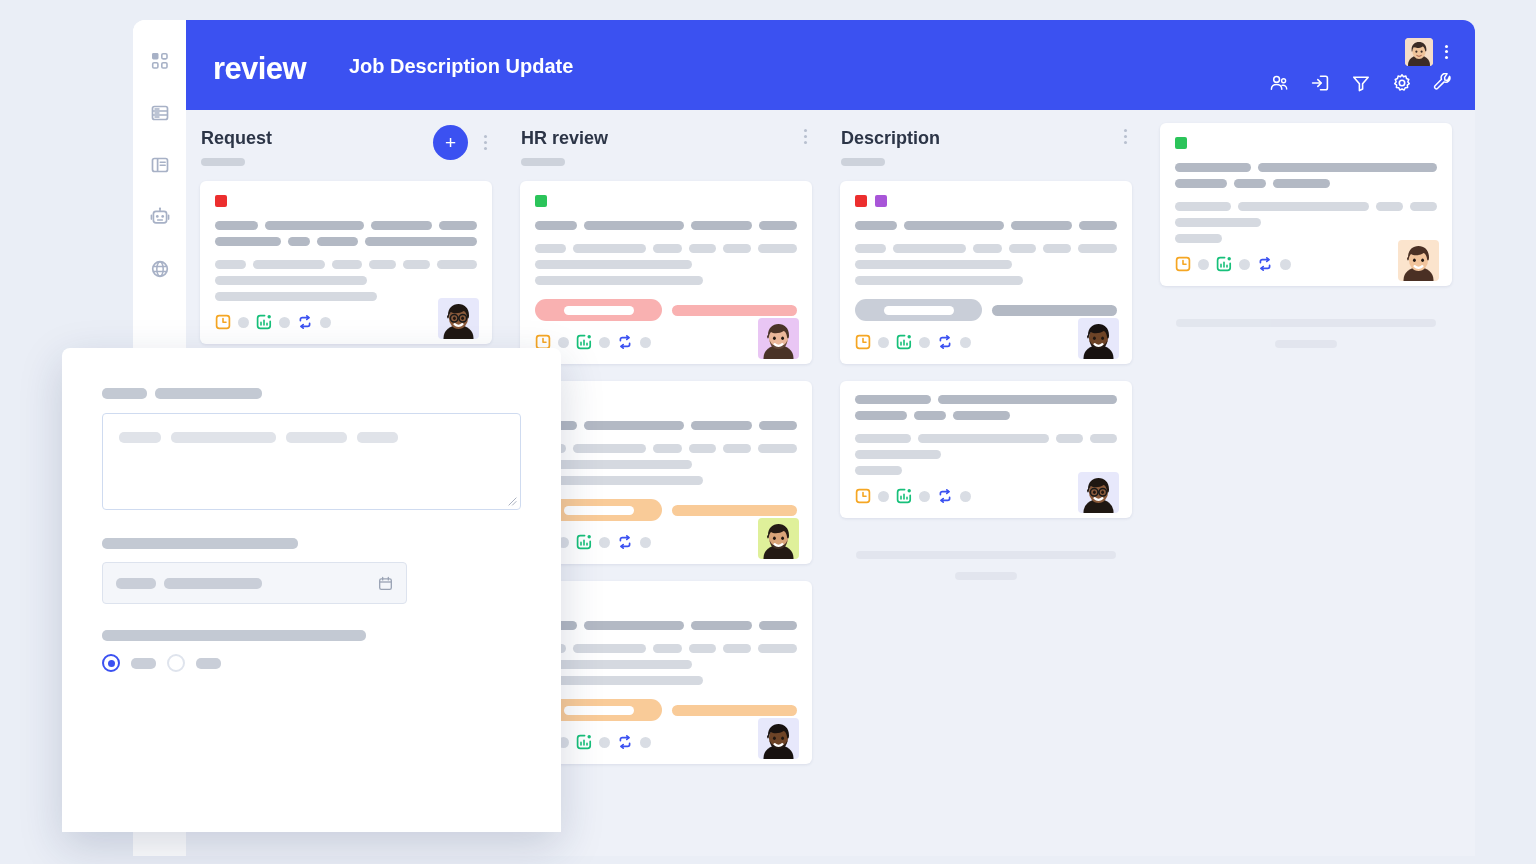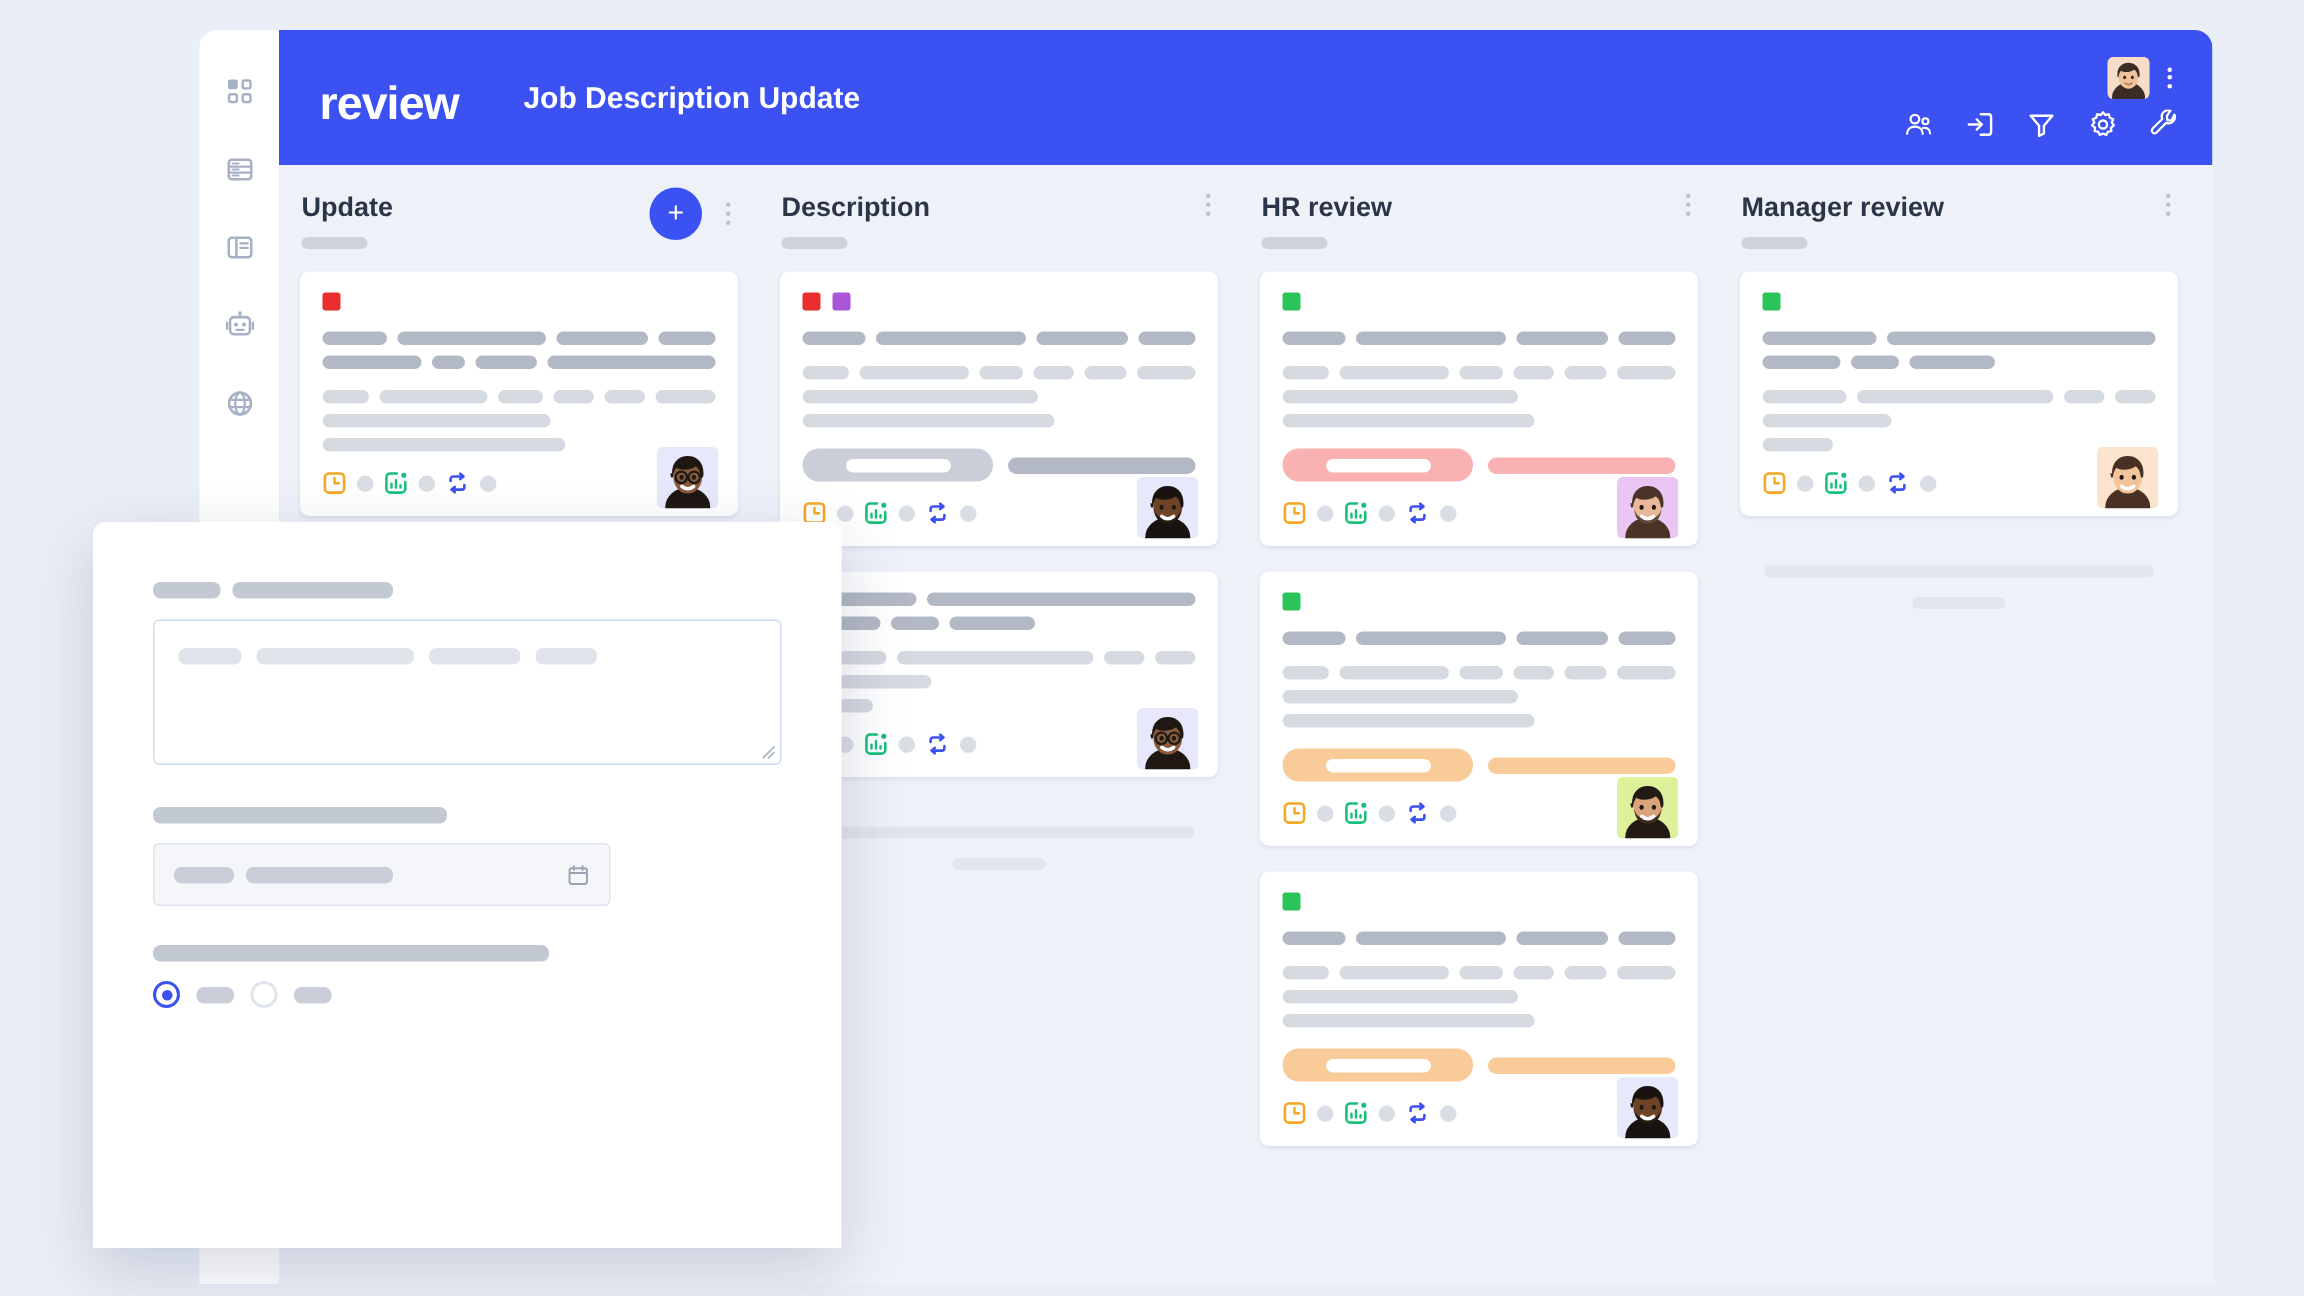--- a/index.html
+++ b/index.html
@@ -427,21 +427,21 @@
             </svg>
           </div>
         </div>
       </div>
     </header>
 
     <div id="board">
         <div class="column">
           <div class="col-head">
             <div class="col-head-text">
-              <div class="col-title">Update</div>
+              <div class="col-title">Request</div>
               <div class="col-sub"></div>
             </div>
             <div class="col-head-right">
               <button class="add-btn">+</button>
               <div class="col-kebab">
                 <span></span>
                 <span></span>
                 <span></span>
               </div>
             </div>
@@ -516,20 +516,244 @@
                     <path d="M20 20.2h1" stroke="#1a1a1a" stroke-width="1.5"></path>
                   </svg>
                 </span>
               </div>
             </div>
           </div>
         </div>
         <div class="column">
           <div class="col-head">
             <div class="col-head-text">
+              <div class="col-title">HR review</div>
+              <div class="col-sub"></div>
+            </div>
+            <div class="col-head-right">
+              <div class="col-kebab">
+                <span></span>
+                <span></span>
+                <span></span>
+              </div>
+            </div>
+          </div>
+          <div class="col-body">
+            <div class="card">
+              <div class="chip-row">
+                <span class="chip" style="background: rgb(43, 196, 90);"></span>
+              </div>
+              <div class="sk-row">
+                <span class="sk dark" style="width: 30%;"></span>
+                <span class="sk dark" style="width: 71%;"></span>
+                <span class="sk dark" style="width: 43%;"></span>
+                <span class="sk dark" style="width: 27%;"></span>
+              </div>
+              <div class="sk-row sk-gap">
+                <span class="sk light" style="width: 25%;"></span>
+                <span class="sk light" style="width: 59%;"></span>
+                <span class="sk light" style="width: 24%;"></span>
+                <span class="sk light" style="width: 22%;"></span>
+                <span class="sk light" style="width: 22%;"></span>
+                <span class="sk light" style="width: 32%;"></span>
+              </div>
+              <div class="sk-row">
+                <span class="sk light" style="width: 60%;"></span>
+              </div>
+              <div class="sk-row">
+                <span class="sk light" style="width: 64%;"></span>
+              </div>
+              <div class="due-row">
+                <div class="due-pill" style="background: rgb(249, 177, 177); width: 57%;">
+                  <span class="inner" style="width: 62%;"></span>
+                </div>
+                <span class="due-bar" style="background: rgb(249, 177, 177); width: 57%;"></span>
+              </div>
+              <div class="card-foot">
+                <span class="foot-ic" style="color: rgb(245, 166, 35);">
+                  <svg width="16" height="16" viewBox="0 0 16 16" fill="none">
+                    <rect x="1.6" y="1.6" width="12.8" height="12.8" rx="2.6" stroke="#f5a623" stroke-width="1.7"></rect>
+                    <path d="M8 4.6V8.2h3" stroke="#f5a623" stroke-width="1.6" stroke-linecap="round" stroke-linejoin="round"></path>
+                  </svg>
+                </span>
+                <span class="foot-dot"></span>
+                <span class="foot-ic" style="color: rgb(23, 192, 122);">
+                  <svg width="16" height="16" viewBox="0 0 16 16" fill="none">
+                    <path d="M14.2 7.4v4.4c0 1.4-1.1 2.6-2.6 2.6H4.2c-1.4 0-2.6-1.2-2.6-2.6V4.2c0-1.5 1.2-2.6 2.6-2.6h4.4" stroke="#17c07a" stroke-width="1.7" stroke-linecap="round"></path>
+                    <path d="M5 11V8.4M8 11V6.2M11 11v-1.6" stroke="#17c07a" stroke-width="1.6" stroke-linecap="round"></path>
+                    <circle cx="13.2" cy="2.8" r="1.7" fill="#17c07a"></circle>
+                  </svg>
+                </span>
+                <span class="foot-dot"></span>
+                <span class="foot-ic" style="color: rgb(59, 81, 241);">
+                  <svg width="16" height="16" viewBox="0 0 16 16" fill="none">
+                    <path d="M3.4 6.6V5.4c0-1 .8-1.8 1.8-1.8h6.4" stroke="#3b51f1" stroke-width="1.7" stroke-linecap="round"></path>
+                    <path d="M9.8 1.8 12 3.6 9.8 5.4" stroke="#3b51f1" stroke-width="1.7" stroke-linecap="round" stroke-linejoin="round"></path>
+                    <path d="M12.6 9.4v1.2c0 1-.8 1.8-1.8 1.8H4.4" stroke="#3b51f1" stroke-width="1.7" stroke-linecap="round"></path>
+                    <path d="M6.2 10.6 4 12.4l2.2 1.8" stroke="#3b51f1" stroke-width="1.7" stroke-linecap="round" stroke-linejoin="round"></path>
+                  </svg>
+                </span>
+                <span class="foot-dot"></span>
+                <span class="card-avatar">
+                  <svg width="41" height="41" viewBox="0 0 41 41">
+                    <rect width="41" height="41" fill="#e9c6f4"></rect>
+                    <ellipse cx="20.5" cy="40" rx="15" ry="13" fill="#4a3327"></ellipse>
+                    <ellipse cx="20.5" cy="20" rx="9.6" ry="11" fill="#eab79a"></ellipse>
+                    <path d="M10 17.5C10 10 14.6 6 20.5 6S31 10 31 17.5c0 3-1 3.8-1.8 2.3-.6-4.6-2.2-6.4-3.6-6.8-3.5 2.6-10.3 2.9-12.6.9-1.3 1.5-2 3.5-2.3 5.9-.7 1.5-1.7.7-1.7-2.3z" fill="#4a3327"></path>
+                    <path d="M11.4 21c.6 7.2 4.5 11 9.1 11s8.5-3.8 9.1-11c-1 5-4.6 7-9.1 7s-8.1-2-9.1-7z" fill="#4a3327" opacity=".85"></path>
+                    <ellipse cx="16.4" cy="20.2" rx="1.4" ry="1.7" fill="#201712"></ellipse>
+                    <ellipse cx="24.6" cy="20.2" rx="1.4" ry="1.7" fill="#201712"></ellipse>
+                    <path d="M16.6 26.2c2.3 2.1 5.5 2.1 7.8 0" stroke="#fff" stroke-width="2.4" fill="none" stroke-linecap="round"></path>
+                  </svg>
+                </span>
+              </div>
+            </div>
+            <div class="card">
+              <div class="chip-row">
+                <span class="chip" style="background: rgb(43, 196, 90);"></span>
+              </div>
+              <div class="sk-row">
+                <span class="sk dark" style="width: 30%;"></span>
+                <span class="sk dark" style="width: 71%;"></span>
+                <span class="sk dark" style="width: 43%;"></span>
+                <span class="sk dark" style="width: 27%;"></span>
+              </div>
+              <div class="sk-row sk-gap">
+                <span class="sk light" style="width: 25%;"></span>
+                <span class="sk light" style="width: 59%;"></span>
+                <span class="sk light" style="width: 24%;"></span>
+                <span class="sk light" style="width: 22%;"></span>
+                <span class="sk light" style="width: 22%;"></span>
+                <span class="sk light" style="width: 32%;"></span>
+              </div>
+              <div class="sk-row">
+                <span class="sk light" style="width: 60%;"></span>
+              </div>
+              <div class="sk-row">
+                <span class="sk light" style="width: 64%;"></span>
+              </div>
+              <div class="due-row">
+                <div class="due-pill" style="background: rgb(249, 203, 152); width: 57%;">
+                  <span class="inner" style="width: 62%;"></span>
+                </div>
+                <span class="due-bar" style="background: rgb(249, 203, 152); width: 57%;"></span>
+              </div>
+              <div class="card-foot">
+                <span class="foot-ic" style="color: rgb(245, 166, 35);">
+                  <svg width="16" height="16" viewBox="0 0 16 16" fill="none">
+                    <rect x="1.6" y="1.6" width="12.8" height="12.8" rx="2.6" stroke="#f5a623" stroke-width="1.7"></rect>
+                    <path d="M8 4.6V8.2h3" stroke="#f5a623" stroke-width="1.6" stroke-linecap="round" stroke-linejoin="round"></path>
+                  </svg>
+                </span>
+                <span class="foot-dot"></span>
+                <span class="foot-ic" style="color: rgb(23, 192, 122);">
+                  <svg width="16" height="16" viewBox="0 0 16 16" fill="none">
+                    <path d="M14.2 7.4v4.4c0 1.4-1.1 2.6-2.6 2.6H4.2c-1.4 0-2.6-1.2-2.6-2.6V4.2c0-1.5 1.2-2.6 2.6-2.6h4.4" stroke="#17c07a" stroke-width="1.7" stroke-linecap="round"></path>
+                    <path d="M5 11V8.4M8 11V6.2M11 11v-1.6" stroke="#17c07a" stroke-width="1.6" stroke-linecap="round"></path>
+                    <circle cx="13.2" cy="2.8" r="1.7" fill="#17c07a"></circle>
+                  </svg>
+                </span>
+                <span class="foot-dot"></span>
+                <span class="foot-ic" style="color: rgb(59, 81, 241);">
+                  <svg width="16" height="16" viewBox="0 0 16 16" fill="none">
+                    <path d="M3.4 6.6V5.4c0-1 .8-1.8 1.8-1.8h6.4" stroke="#3b51f1" stroke-width="1.7" stroke-linecap="round"></path>
+                    <path d="M9.8 1.8 12 3.6 9.8 5.4" stroke="#3b51f1" stroke-width="1.7" stroke-linecap="round" stroke-linejoin="round"></path>
+                    <path d="M12.6 9.4v1.2c0 1-.8 1.8-1.8 1.8H4.4" stroke="#3b51f1" stroke-width="1.7" stroke-linecap="round"></path>
+                    <path d="M6.2 10.6 4 12.4l2.2 1.8" stroke="#3b51f1" stroke-width="1.7" stroke-linecap="round" stroke-linejoin="round"></path>
+                  </svg>
+                </span>
+                <span class="foot-dot"></span>
+                <span class="card-avatar">
+                  <svg width="41" height="41" viewBox="0 0 41 41">
+                    <rect width="41" height="41" fill="#dff09a"></rect>
+                    <ellipse cx="20.5" cy="40" rx="15" ry="13" fill="#241a14"></ellipse>
+                    <ellipse cx="20.5" cy="20" rx="9.6" ry="11" fill="#d9a479"></ellipse>
+                    <path d="M10 17.5C10 10 14.6 6 20.5 6S31 10 31 17.5c0 3-1 3.8-1.8 2.3-.6-4.6-2.2-6.4-3.6-6.8-3.5 2.6-10.3 2.9-12.6.9-1.3 1.5-2 3.5-2.3 5.9-.7 1.5-1.7.7-1.7-2.3z" fill="#241a14"></path>
+                    <path d="M11.4 21c.6 7.2 4.5 11 9.1 11s8.5-3.8 9.1-11c-1 5-4.6 7-9.1 7s-8.1-2-9.1-7z" fill="#241a14" opacity=".85"></path>
+                    <ellipse cx="16.4" cy="20.2" rx="1.4" ry="1.7" fill="#201712"></ellipse>
+                    <ellipse cx="24.6" cy="20.2" rx="1.4" ry="1.7" fill="#201712"></ellipse>
+                    <path d="M16.6 26.2c2.3 2.1 5.5 2.1 7.8 0" stroke="#fff" stroke-width="2.4" fill="none" stroke-linecap="round"></path>
+                  </svg>
+                </span>
+              </div>
+            </div>
+            <div class="card">
+              <div class="chip-row">
+                <span class="chip" style="background: rgb(43, 196, 90);"></span>
+              </div>
+              <div class="sk-row">
+                <span class="sk dark" style="width: 30%;"></span>
+                <span class="sk dark" style="width: 71%;"></span>
+                <span class="sk dark" style="width: 43%;"></span>
+                <span class="sk dark" style="width: 27%;"></span>
+              </div>
+              <div class="sk-row sk-gap">
+                <span class="sk light" style="width: 25%;"></span>
+                <span class="sk light" style="width: 59%;"></span>
+                <span class="sk light" style="width: 24%;"></span>
+                <span class="sk light" style="width: 22%;"></span>
+                <span class="sk light" style="width: 22%;"></span>
+                <span class="sk light" style="width: 32%;"></span>
+              </div>
+              <div class="sk-row">
+                <span class="sk light" style="width: 60%;"></span>
+              </div>
+              <div class="sk-row">
+                <span class="sk light" style="width: 64%;"></span>
+              </div>
+              <div class="due-row">
+                <div class="due-pill" style="background: rgb(249, 203, 152); width: 57%;">
+                  <span class="inner" style="width: 62%;"></span>
+                </div>
+                <span class="due-bar" style="background: rgb(249, 203, 152); width: 57%;"></span>
+              </div>
+              <div class="card-foot">
+                <span class="foot-ic" style="color: rgb(245, 166, 35);">
+                  <svg width="16" height="16" viewBox="0 0 16 16" fill="none">
+                    <rect x="1.6" y="1.6" width="12.8" height="12.8" rx="2.6" stroke="#f5a623" stroke-width="1.7"></rect>
+                    <path d="M8 4.6V8.2h3" stroke="#f5a623" stroke-width="1.6" stroke-linecap="round" stroke-linejoin="round"></path>
+                  </svg>
+                </span>
+                <span class="foot-dot"></span>
+                <span class="foot-ic" style="color: rgb(23, 192, 122);">
+                  <svg width="16" height="16" viewBox="0 0 16 16" fill="none">
+                    <path d="M14.2 7.4v4.4c0 1.4-1.1 2.6-2.6 2.6H4.2c-1.4 0-2.6-1.2-2.6-2.6V4.2c0-1.5 1.2-2.6 2.6-2.6h4.4" stroke="#17c07a" stroke-width="1.7" stroke-linecap="round"></path>
+                    <path d="M5 11V8.4M8 11V6.2M11 11v-1.6" stroke="#17c07a" stroke-width="1.6" stroke-linecap="round"></path>
+                    <circle cx="13.2" cy="2.8" r="1.7" fill="#17c07a"></circle>
+                  </svg>
+                </span>
+                <span class="foot-dot"></span>
+                <span class="foot-ic" style="color: rgb(59, 81, 241);">
+                  <svg width="16" height="16" viewBox="0 0 16 16" fill="none">
+                    <path d="M3.4 6.6V5.4c0-1 .8-1.8 1.8-1.8h6.4" stroke="#3b51f1" stroke-width="1.7" stroke-linecap="round"></path>
+                    <path d="M9.8 1.8 12 3.6 9.8 5.4" stroke="#3b51f1" stroke-width="1.7" stroke-linecap="round" stroke-linejoin="round"></path>
+                    <path d="M12.6 9.4v1.2c0 1-.8 1.8-1.8 1.8H4.4" stroke="#3b51f1" stroke-width="1.7" stroke-linecap="round"></path>
+                    <path d="M6.2 10.6 4 12.4l2.2 1.8" stroke="#3b51f1" stroke-width="1.7" stroke-linecap="round" stroke-linejoin="round"></path>
+                  </svg>
+                </span>
+                <span class="foot-dot"></span>
+                <span class="card-avatar">
+                  <svg width="41" height="41" viewBox="0 0 41 41">
+                    <rect width="41" height="41" fill="#e7e8fb"></rect>
+                    <ellipse cx="20.5" cy="40" rx="15" ry="13" fill="#181210"></ellipse>
+                    <ellipse cx="20.5" cy="20" rx="9.6" ry="11" fill="#6e4427"></ellipse>
+                    <path d="M10 17.5C10 10 14.6 6 20.5 6S31 10 31 17.5c0 3-1 3.8-1.8 2.3-.6-4.6-2.2-6.4-3.6-6.8-3.5 2.6-10.3 2.9-12.6.9-1.3 1.5-2 3.5-2.3 5.9-.7 1.5-1.7.7-1.7-2.3z" fill="#181210"></path>
+                    <path d="M11.4 21c.6 7.2 4.5 11 9.1 11s8.5-3.8 9.1-11c-1 5-4.6 7-9.1 7s-8.1-2-9.1-7z" fill="#181210" opacity=".85"></path>
+                    <ellipse cx="16.4" cy="20.2" rx="1.4" ry="1.7" fill="#201712"></ellipse>
+                    <ellipse cx="24.6" cy="20.2" rx="1.4" ry="1.7" fill="#201712"></ellipse>
+                    <path d="M16.6 26.2c2.3 2.1 5.5 2.1 7.8 0" stroke="#fff" stroke-width="2.4" fill="none" stroke-linecap="round"></path>
+                  </svg>
+                </span>
+              </div>
+            </div>
+          </div>
+        </div>
+        <div class="column">
+          <div class="col-head">
+            <div class="col-head-text">
               <div class="col-title">Description</div>
               <div class="col-sub"></div>
             </div>
             <div class="col-head-right">
               <div class="col-kebab">
                 <span></span>
                 <span></span>
                 <span></span>
               </div>
             </div>
@@ -668,257 +892,20 @@
                 </span>
               </div>
             </div>
             <div class="ghost">
               <div class="gl1"></div>
               <div class="gl2"></div>
             </div>
           </div>
         </div>
         <div class="column">
-          <div class="col-head">
-            <div class="col-head-text">
-              <div class="col-title">HR review</div>
-              <div class="col-sub"></div>
-            </div>
-            <div class="col-head-right">
-              <div class="col-kebab">
-                <span></span>
-                <span></span>
-                <span></span>
-              </div>
-            </div>
-          </div>
-          <div class="col-body">
-            <div class="card">
-              <div class="chip-row">
-                <span class="chip" style="background: rgb(43, 196, 90);"></span>
-              </div>
-              <div class="sk-row">
-                <span class="sk dark" style="width: 30%;"></span>
-                <span class="sk dark" style="width: 71%;"></span>
-                <span class="sk dark" style="width: 43%;"></span>
-                <span class="sk dark" style="width: 27%;"></span>
-              </div>
-              <div class="sk-row sk-gap">
-                <span class="sk light" style="width: 25%;"></span>
-                <span class="sk light" style="width: 59%;"></span>
-                <span class="sk light" style="width: 24%;"></span>
-                <span class="sk light" style="width: 22%;"></span>
-                <span class="sk light" style="width: 22%;"></span>
-                <span class="sk light" style="width: 32%;"></span>
-              </div>
-              <div class="sk-row">
-                <span class="sk light" style="width: 60%;"></span>
-              </div>
-              <div class="sk-row">
-                <span class="sk light" style="width: 64%;"></span>
-              </div>
-              <div class="due-row">
-                <div class="due-pill" style="background: rgb(249, 177, 177); width: 57%;">
-                  <span class="inner" style="width: 62%;"></span>
-                </div>
-                <span class="due-bar" style="background: rgb(249, 177, 177); width: 57%;"></span>
-              </div>
-              <div class="card-foot">
-                <span class="foot-ic" style="color: rgb(245, 166, 35);">
-                  <svg width="16" height="16" viewBox="0 0 16 16" fill="none">
-                    <rect x="1.6" y="1.6" width="12.8" height="12.8" rx="2.6" stroke="#f5a623" stroke-width="1.7"></rect>
-                    <path d="M8 4.6V8.2h3" stroke="#f5a623" stroke-width="1.6" stroke-linecap="round" stroke-linejoin="round"></path>
-                  </svg>
-                </span>
-                <span class="foot-dot"></span>
-                <span class="foot-ic" style="color: rgb(23, 192, 122);">
-                  <svg width="16" height="16" viewBox="0 0 16 16" fill="none">
-                    <path d="M14.2 7.4v4.4c0 1.4-1.1 2.6-2.6 2.6H4.2c-1.4 0-2.6-1.2-2.6-2.6V4.2c0-1.5 1.2-2.6 2.6-2.6h4.4" stroke="#17c07a" stroke-width="1.7" stroke-linecap="round"></path>
-                    <path d="M5 11V8.4M8 11V6.2M11 11v-1.6" stroke="#17c07a" stroke-width="1.6" stroke-linecap="round"></path>
-                    <circle cx="13.2" cy="2.8" r="1.7" fill="#17c07a"></circle>
-                  </svg>
-                </span>
-                <span class="foot-dot"></span>
-                <span class="foot-ic" style="color: rgb(59, 81, 241);">
-                  <svg width="16" height="16" viewBox="0 0 16 16" fill="none">
-                    <path d="M3.4 6.6V5.4c0-1 .8-1.8 1.8-1.8h6.4" stroke="#3b51f1" stroke-width="1.7" stroke-linecap="round"></path>
-                    <path d="M9.8 1.8 12 3.6 9.8 5.4" stroke="#3b51f1" stroke-width="1.7" stroke-linecap="round" stroke-linejoin="round"></path>
-                    <path d="M12.6 9.4v1.2c0 1-.8 1.8-1.8 1.8H4.4" stroke="#3b51f1" stroke-width="1.7" stroke-linecap="round"></path>
-                    <path d="M6.2 10.6 4 12.4l2.2 1.8" stroke="#3b51f1" stroke-width="1.7" stroke-linecap="round" stroke-linejoin="round"></path>
-                  </svg>
-                </span>
-                <span class="foot-dot"></span>
-                <span class="card-avatar">
-                  <svg width="41" height="41" viewBox="0 0 41 41">
-                    <rect width="41" height="41" fill="#e9c6f4"></rect>
-                    <ellipse cx="20.5" cy="40" rx="15" ry="13" fill="#4a3327"></ellipse>
-                    <ellipse cx="20.5" cy="20" rx="9.6" ry="11" fill="#eab79a"></ellipse>
-                    <path d="M10 17.5C10 10 14.6 6 20.5 6S31 10 31 17.5c0 3-1 3.8-1.8 2.3-.6-4.6-2.2-6.4-3.6-6.8-3.5 2.6-10.3 2.9-12.6.9-1.3 1.5-2 3.5-2.3 5.9-.7 1.5-1.7.7-1.7-2.3z" fill="#4a3327"></path>
-                    <path d="M11.4 21c.6 7.2 4.5 11 9.1 11s8.5-3.8 9.1-11c-1 5-4.6 7-9.1 7s-8.1-2-9.1-7z" fill="#4a3327" opacity=".85"></path>
-                    <ellipse cx="16.4" cy="20.2" rx="1.4" ry="1.7" fill="#201712"></ellipse>
-                    <ellipse cx="24.6" cy="20.2" rx="1.4" ry="1.7" fill="#201712"></ellipse>
-                    <path d="M16.6 26.2c2.3 2.1 5.5 2.1 7.8 0" stroke="#fff" stroke-width="2.4" fill="none" stroke-linecap="round"></path>
-                  </svg>
-                </span>
-              </div>
-            </div>
-            <div class="card">
-              <div class="chip-row">
-                <span class="chip" style="background: rgb(43, 196, 90);"></span>
-              </div>
-              <div class="sk-row">
-                <span class="sk dark" style="width: 30%;"></span>
-                <span class="sk dark" style="width: 71%;"></span>
-                <span class="sk dark" style="width: 43%;"></span>
-                <span class="sk dark" style="width: 27%;"></span>
-              </div>
-              <div class="sk-row sk-gap">
-                <span class="sk light" style="width: 25%;"></span>
-                <span class="sk light" style="width: 59%;"></span>
-                <span class="sk light" style="width: 24%;"></span>
-                <span class="sk light" style="width: 22%;"></span>
-                <span class="sk light" style="width: 22%;"></span>
-                <span class="sk light" style="width: 32%;"></span>
-              </div>
-              <div class="sk-row">
-                <span class="sk light" style="width: 60%;"></span>
-              </div>
-              <div class="sk-row">
-                <span class="sk light" style="width: 64%;"></span>
-              </div>
-              <div class="due-row">
-                <div class="due-pill" style="background: rgb(249, 203, 152); width: 57%;">
-                  <span class="inner" style="width: 62%;"></span>
-                </div>
-                <span class="due-bar" style="background: rgb(249, 203, 152); width: 57%;"></span>
-              </div>
-              <div class="card-foot">
-                <span class="foot-ic" style="color: rgb(245, 166, 35);">
-                  <svg width="16" height="16" viewBox="0 0 16 16" fill="none">
-                    <rect x="1.6" y="1.6" width="12.8" height="12.8" rx="2.6" stroke="#f5a623" stroke-width="1.7"></rect>
-                    <path d="M8 4.6V8.2h3" stroke="#f5a623" stroke-width="1.6" stroke-linecap="round" stroke-linejoin="round"></path>
-                  </svg>
-                </span>
-                <span class="foot-dot"></span>
-                <span class="foot-ic" style="color: rgb(23, 192, 122);">
-                  <svg width="16" height="16" viewBox="0 0 16 16" fill="none">
-                    <path d="M14.2 7.4v4.4c0 1.4-1.1 2.6-2.6 2.6H4.2c-1.4 0-2.6-1.2-2.6-2.6V4.2c0-1.5 1.2-2.6 2.6-2.6h4.4" stroke="#17c07a" stroke-width="1.7" stroke-linecap="round"></path>
-                    <path d="M5 11V8.4M8 11V6.2M11 11v-1.6" stroke="#17c07a" stroke-width="1.6" stroke-linecap="round"></path>
-                    <circle cx="13.2" cy="2.8" r="1.7" fill="#17c07a"></circle>
-                  </svg>
-                </span>
-                <span class="foot-dot"></span>
-                <span class="foot-ic" style="color: rgb(59, 81, 241);">
-                  <svg width="16" height="16" viewBox="0 0 16 16" fill="none">
-                    <path d="M3.4 6.6V5.4c0-1 .8-1.8 1.8-1.8h6.4" stroke="#3b51f1" stroke-width="1.7" stroke-linecap="round"></path>
-                    <path d="M9.8 1.8 12 3.6 9.8 5.4" stroke="#3b51f1" stroke-width="1.7" stroke-linecap="round" stroke-linejoin="round"></path>
-                    <path d="M12.6 9.4v1.2c0 1-.8 1.8-1.8 1.8H4.4" stroke="#3b51f1" stroke-width="1.7" stroke-linecap="round"></path>
-                    <path d="M6.2 10.6 4 12.4l2.2 1.8" stroke="#3b51f1" stroke-width="1.7" stroke-linecap="round" stroke-linejoin="round"></path>
-                  </svg>
-                </span>
-                <span class="foot-dot"></span>
-                <span class="card-avatar">
-                  <svg width="41" height="41" viewBox="0 0 41 41">
-                    <rect width="41" height="41" fill="#dff09a"></rect>
-                    <ellipse cx="20.5" cy="40" rx="15" ry="13" fill="#241a14"></ellipse>
-                    <ellipse cx="20.5" cy="20" rx="9.6" ry="11" fill="#d9a479"></ellipse>
-                    <path d="M10 17.5C10 10 14.6 6 20.5 6S31 10 31 17.5c0 3-1 3.8-1.8 2.3-.6-4.6-2.2-6.4-3.6-6.8-3.5 2.6-10.3 2.9-12.6.9-1.3 1.5-2 3.5-2.3 5.9-.7 1.5-1.7.7-1.7-2.3z" fill="#241a14"></path>
-                    <path d="M11.4 21c.6 7.2 4.5 11 9.1 11s8.5-3.8 9.1-11c-1 5-4.6 7-9.1 7s-8.1-2-9.1-7z" fill="#241a14" opacity=".85"></path>
-                    <ellipse cx="16.4" cy="20.2" rx="1.4" ry="1.7" fill="#201712"></ellipse>
-                    <ellipse cx="24.6" cy="20.2" rx="1.4" ry="1.7" fill="#201712"></ellipse>
-                    <path d="M16.6 26.2c2.3 2.1 5.5 2.1 7.8 0" stroke="#fff" stroke-width="2.4" fill="none" stroke-linecap="round"></path>
-                  </svg>
-                </span>
-              </div>
-            </div>
-            <div class="card">
-              <div class="chip-row">
-                <span class="chip" style="background: rgb(43, 196, 90);"></span>
-              </div>
-              <div class="sk-row">
-                <span class="sk dark" style="width: 30%;"></span>
-                <span class="sk dark" style="width: 71%;"></span>
-                <span class="sk dark" style="width: 43%;"></span>
-                <span class="sk dark" style="width: 27%;"></span>
-              </div>
-              <div class="sk-row sk-gap">
-                <span class="sk light" style="width: 25%;"></span>
-                <span class="sk light" style="width: 59%;"></span>
-                <span class="sk light" style="width: 24%;"></span>
-                <span class="sk light" style="width: 22%;"></span>
-                <span class="sk light" style="width: 22%;"></span>
-                <span class="sk light" style="width: 32%;"></span>
-              </div>
-              <div class="sk-row">
-                <span class="sk light" style="width: 60%;"></span>
-              </div>
-              <div class="sk-row">
-                <span class="sk light" style="width: 64%;"></span>
-              </div>
-              <div class="due-row">
-                <div class="due-pill" style="background: rgb(249, 203, 152); width: 57%;">
-                  <span class="inner" style="width: 62%;"></span>
-                </div>
-                <span class="due-bar" style="background: rgb(249, 203, 152); width: 57%;"></span>
-              </div>
-              <div class="card-foot">
-                <span class="foot-ic" style="color: rgb(245, 166, 35);">
-                  <svg width="16" height="16" viewBox="0 0 16 16" fill="none">
-                    <rect x="1.6" y="1.6" width="12.8" height="12.8" rx="2.6" stroke="#f5a623" stroke-width="1.7"></rect>
-                    <path d="M8 4.6V8.2h3" stroke="#f5a623" stroke-width="1.6" stroke-linecap="round" stroke-linejoin="round"></path>
-                  </svg>
-                </span>
-                <span class="foot-dot"></span>
-                <span class="foot-ic" style="color: rgb(23, 192, 122);">
-                  <svg width="16" height="16" viewBox="0 0 16 16" fill="none">
-                    <path d="M14.2 7.4v4.4c0 1.4-1.1 2.6-2.6 2.6H4.2c-1.4 0-2.6-1.2-2.6-2.6V4.2c0-1.5 1.2-2.6 2.6-2.6h4.4" stroke="#17c07a" stroke-width="1.7" stroke-linecap="round"></path>
-                    <path d="M5 11V8.4M8 11V6.2M11 11v-1.6" stroke="#17c07a" stroke-width="1.6" stroke-linecap="round"></path>
-                    <circle cx="13.2" cy="2.8" r="1.7" fill="#17c07a"></circle>
-                  </svg>
-                </span>
-                <span class="foot-dot"></span>
-                <span class="foot-ic" style="color: rgb(59, 81, 241);">
-                  <svg width="16" height="16" viewBox="0 0 16 16" fill="none">
-                    <path d="M3.4 6.6V5.4c0-1 .8-1.8 1.8-1.8h6.4" stroke="#3b51f1" stroke-width="1.7" stroke-linecap="round"></path>
-                    <path d="M9.8 1.8 12 3.6 9.8 5.4" stroke="#3b51f1" stroke-width="1.7" stroke-linecap="round" stroke-linejoin="round"></path>
-                    <path d="M12.6 9.4v1.2c0 1-.8 1.8-1.8 1.8H4.4" stroke="#3b51f1" stroke-width="1.7" stroke-linecap="round"></path>
-                    <path d="M6.2 10.6 4 12.4l2.2 1.8" stroke="#3b51f1" stroke-width="1.7" stroke-linecap="round" stroke-linejoin="round"></path>
-                  </svg>
-                </span>
-                <span class="foot-dot"></span>
-                <span class="card-avatar">
-                  <svg width="41" height="41" viewBox="0 0 41 41">
-                    <rect width="41" height="41" fill="#e7e8fb"></rect>
-                    <ellipse cx="20.5" cy="40" rx="15" ry="13" fill="#181210"></ellipse>
-                    <ellipse cx="20.5" cy="20" rx="9.6" ry="11" fill="#6e4427"></ellipse>
-                    <path d="M10 17.5C10 10 14.6 6 20.5 6S31 10 31 17.5c0 3-1 3.8-1.8 2.3-.6-4.6-2.2-6.4-3.6-6.8-3.5 2.6-10.3 2.9-12.6.9-1.3 1.5-2 3.5-2.3 5.9-.7 1.5-1.7.7-1.7-2.3z" fill="#181210"></path>
-                    <path d="M11.4 21c.6 7.2 4.5 11 9.1 11s8.5-3.8 9.1-11c-1 5-4.6 7-9.1 7s-8.1-2-9.1-7z" fill="#181210" opacity=".85"></path>
-                    <ellipse cx="16.4" cy="20.2" rx="1.4" ry="1.7" fill="#201712"></ellipse>
-                    <ellipse cx="24.6" cy="20.2" rx="1.4" ry="1.7" fill="#201712"></ellipse>
-                    <path d="M16.6 26.2c2.3 2.1 5.5 2.1 7.8 0" stroke="#fff" stroke-width="2.4" fill="none" stroke-linecap="round"></path>
-                  </svg>
-                </span>
-              </div>
-            </div>
-          </div>
-        </div>
-        <div class="column">
-          <div class="col-head">
-            <div class="col-head-text">
-              <div class="col-title">Manager review</div>
-              <div class="col-sub"></div>
-            </div>
-            <div class="col-head-right">
-              <div class="col-kebab">
-                <span></span>
-                <span></span>
-                <span></span>
-              </div>
-            </div>
-          </div>
           <div class="col-body">
             <div class="card">
               <div class="chip-row">
                 <span class="chip" style="background: rgb(43, 196, 90);"></span>
               </div>
               <div class="sk-row">
                 <span class="sk dark" style="width: 30%;"></span>
                 <span class="sk dark" style="width: 71%;"></span>
               </div>
               <div class="sk-row">

